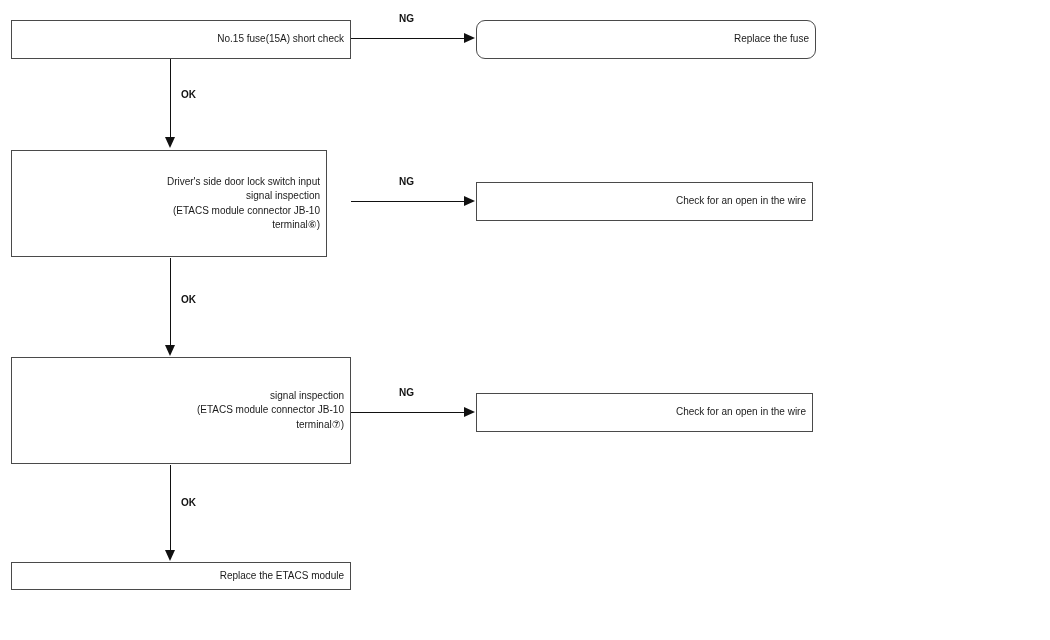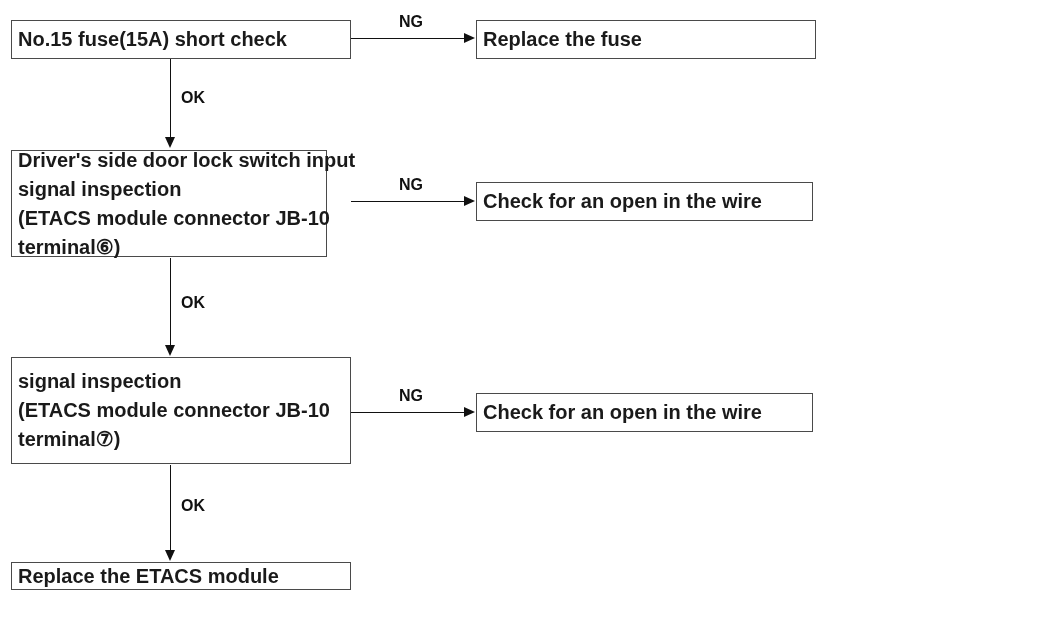--- a/index.html
+++ b/index.html
@@ -16,38 +16,37 @@
     overflow: hidden;
   }
   .node {
     position: absolute;
     box-sizing: border-box;
     border: 1.3px solid #4a4a4a;
     background: #ffffff;
     display: flex;
     align-items: center;
     justify-content: center;
-    text-align: left;
+    text-align: right;
     color: #1a1a1a;
-    font-size: 20px;
+    font-size: 10px;
     line-height: 1.45;
     padding: 2px 6px;
-    font-weight: bold;
   }
   .node .txt { display: block; width: 100%; }
   .node .line { display: block; white-space: nowrap; }
 
   
   #node-fuse-check      { left: 11px;  top: 20px;  width: 340px; height: 39px; }
   #node-driver-check    { left: 11px;  top: 150px; width: 316px; height: 107px; }
   #node-passenger-check { left: 11px;  top: 357px; width: 340px; height: 107px; }
   #node-replace-etacs   { left: 11px;  top: 562px; width: 340px; height: 28px; }
 
   
-  #node-replace-fuse    { left: 476px; top: 20px;  width: 340px; height: 39px; }
+  #node-replace-fuse    { left: 476px; top: 20px;  width: 340px; height: 39px; border-radius: 9px; }
   #node-open-wire-1     { left: 476px; top: 182px; width: 337px; height: 39px; }
   #node-open-wire-2     { left: 476px; top: 393px; width: 337px; height: 39px; }
 
   
   .vline {
     position: absolute;
     width: 0;
     border-left: 1.4px solid #111;
   }
   .hline {
@@ -65,21 +64,21 @@
   .arrow-right {
     position: absolute;
     width: 0; height: 0;
     border-top: 5.5px solid transparent;
     border-bottom: 5.5px solid transparent;
     border-left: 11px solid #111;
   }
   .edge-label {
     position: absolute;
     font-family: "Liberation Sans", sans-serif;
-    font-size: 16px;
+    font-size: 10px;
     font-weight: bold;
     color: #111;
     white-space: nowrap;
   }
 
   
   #conn-ok-1-line  { left: 170px; top: 59px;  height: 78px; }
   #conn-ok-1-head  { left: 164.5px; top: 137px; }
   #lbl-ok-1        { left: 181px; top: 89px; }
 

